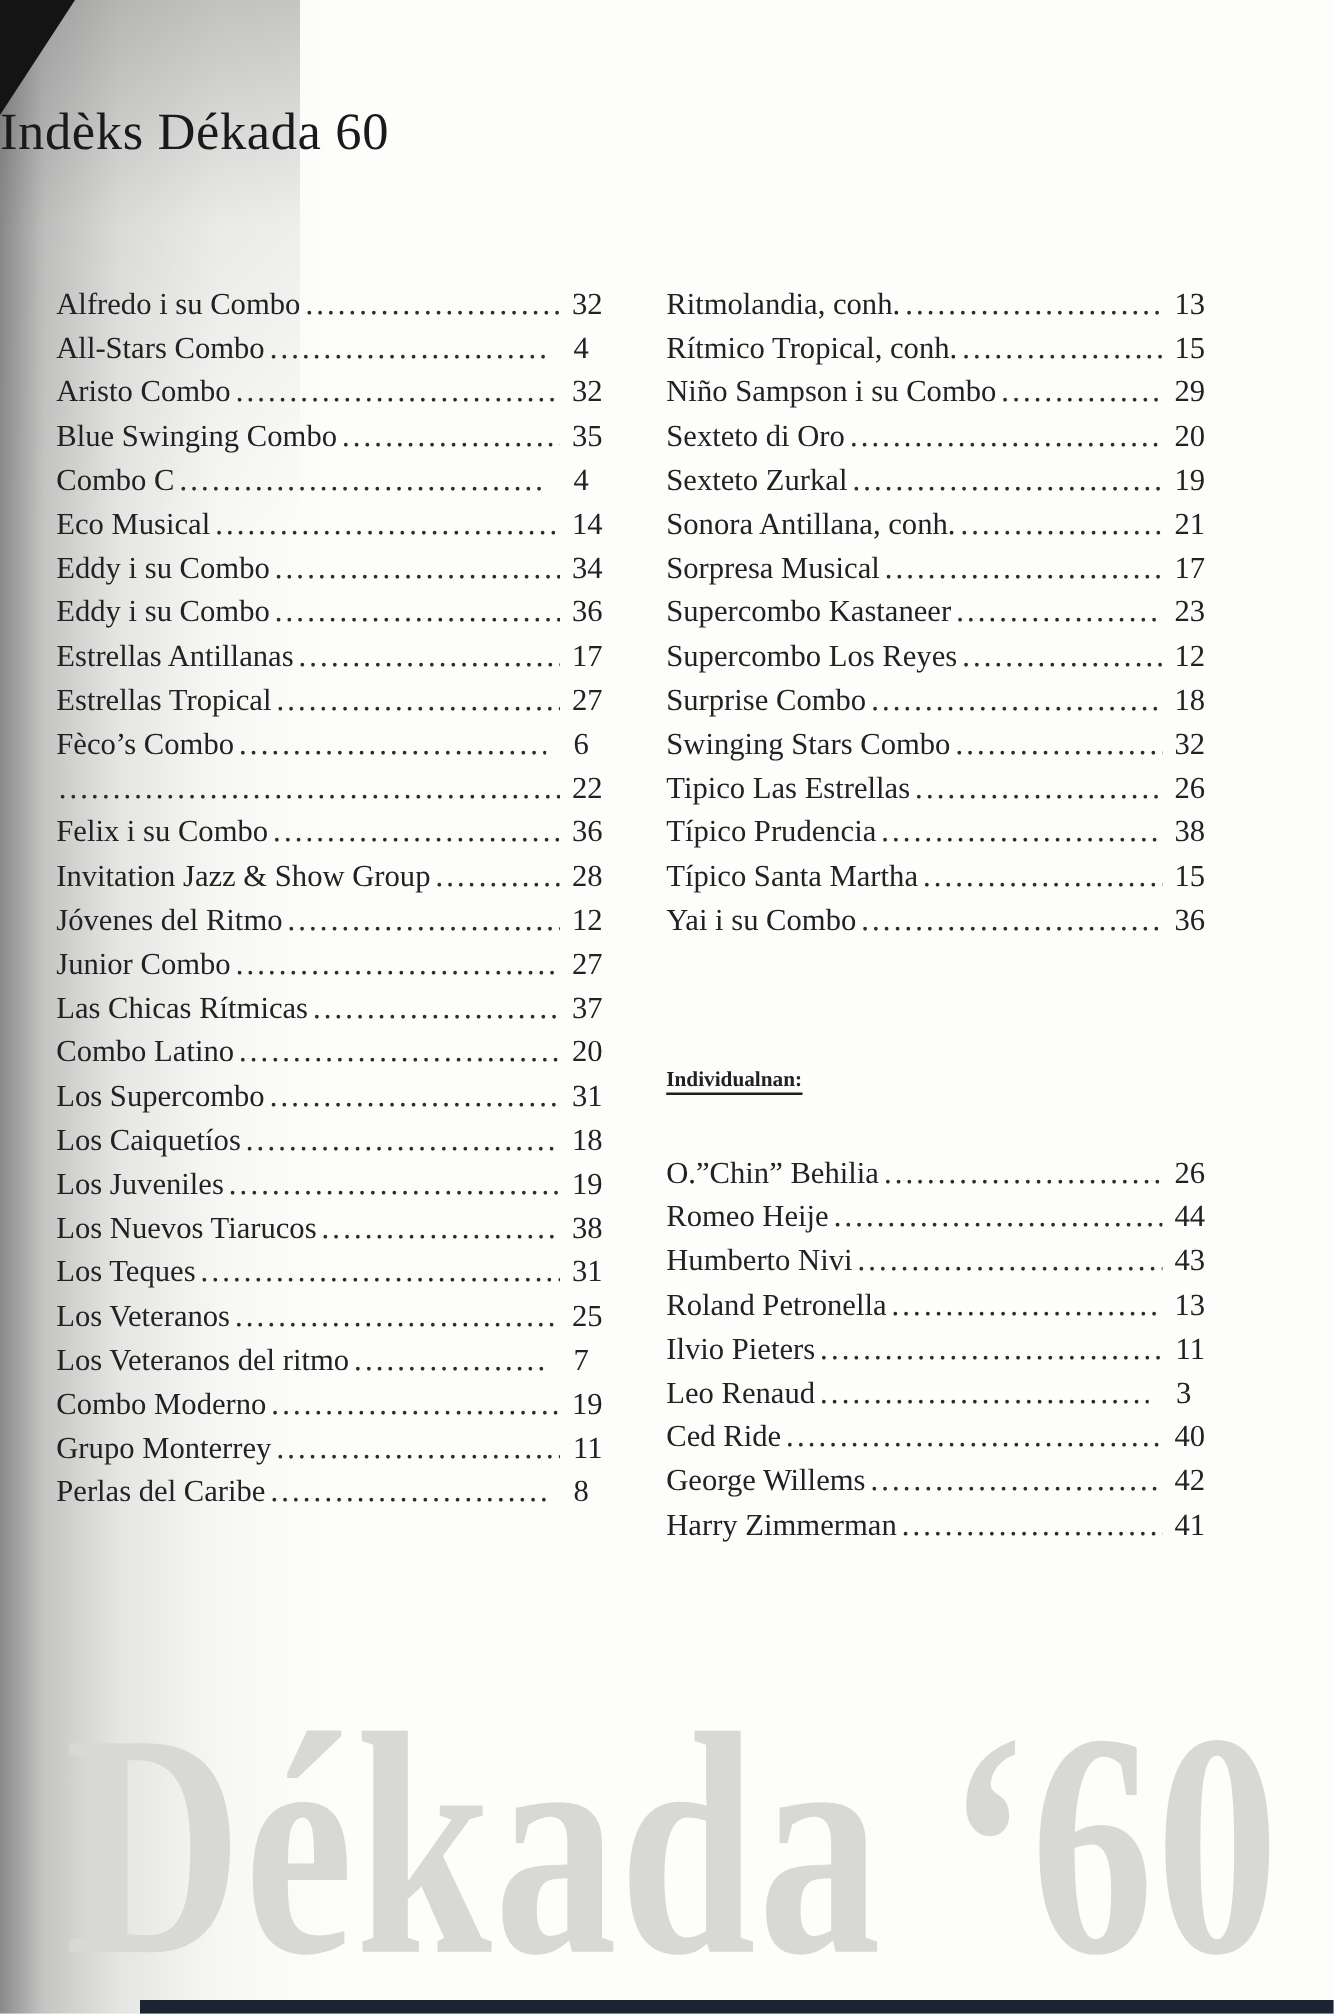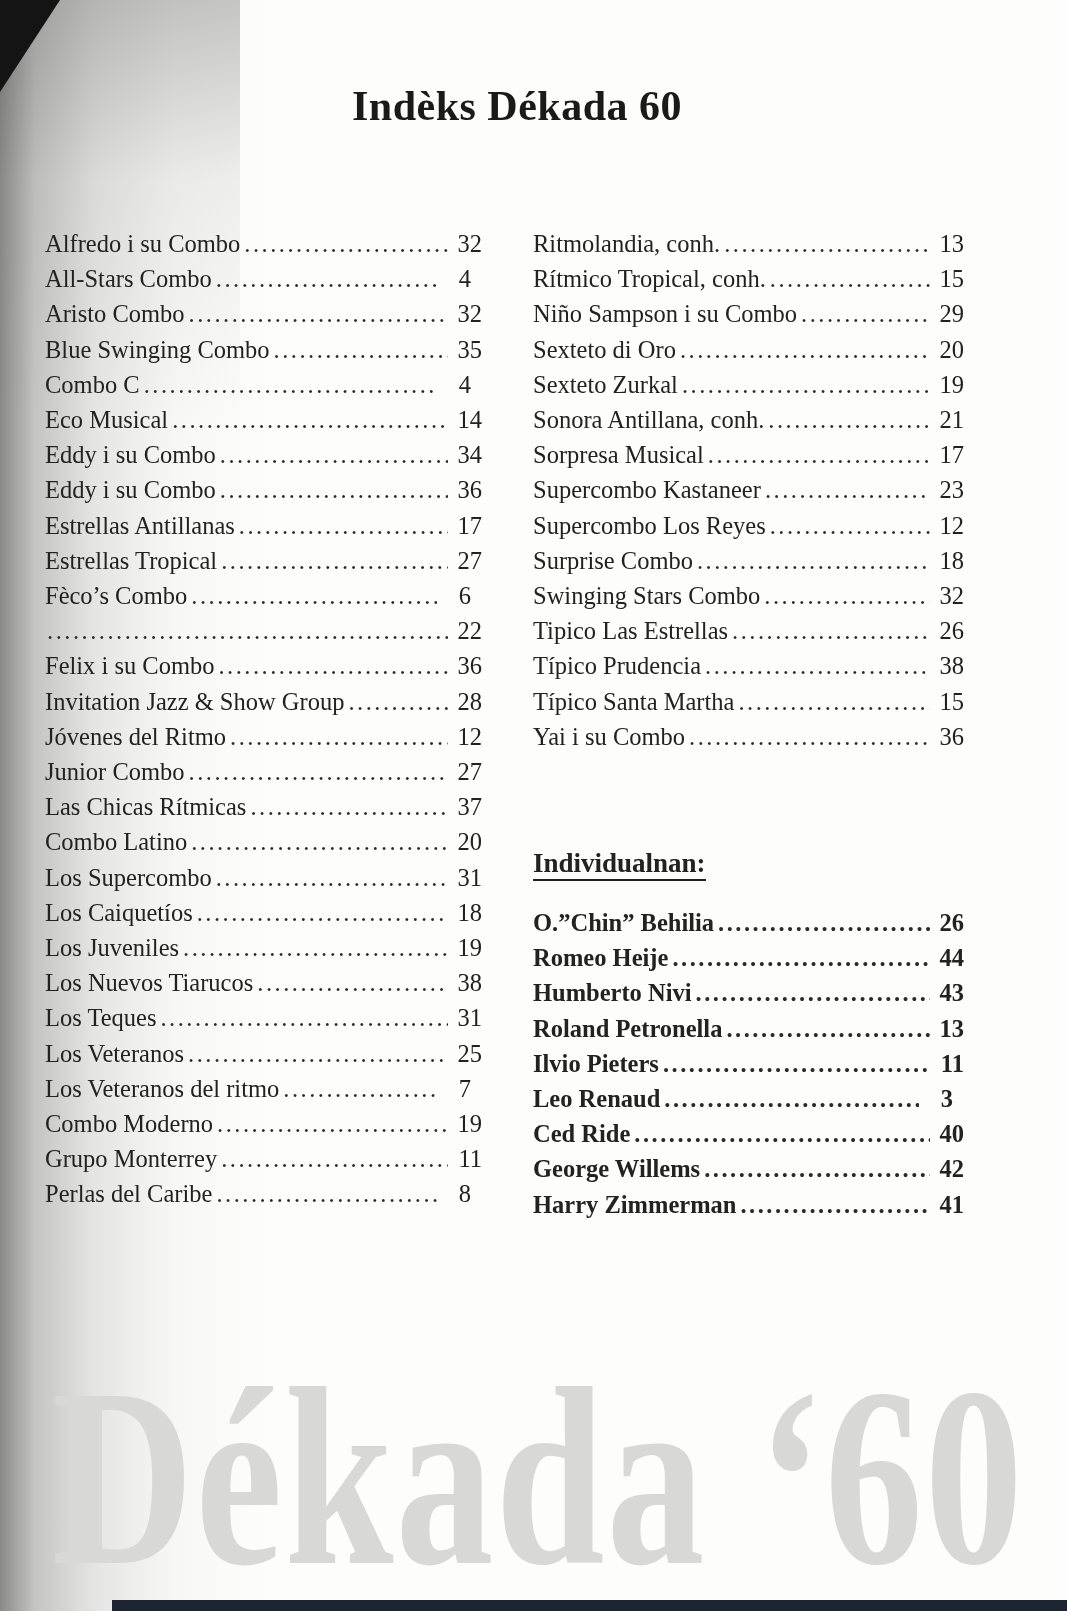--- a/index.html
+++ b/index.html
@@ -35,46 +35,46 @@
   .corner-wedge {
     position:absolute; left:0; top:0; width:60px; height:92px;
     background:#141414;
     clip-path:polygon(0 0, 100% 0, 0 100%);
   }
   .bottom-strip {
     position:absolute; left:112px; right:0; bottom:0; height:11px;
     background:#1b2430;
   }
   .title {
-    position:absolute; left:12px; top:82px; width:1010px;
-    margin:0; text-align:center;
-    font-size:42px; font-weight:bold; letter-spacing:0.5px;
+    position:absolute; left:0; top:82px; width:1010px;
+    margin:0; text-align:left;
+    font-size:42px; font-weight:normal; letter-spacing:0.5px;
     color:#1a1a1a;
   }
   .col {
     position:absolute; top:226px;
     font-size:24.5px; color:#222;
   }
   .col-left  { left:45px;  width:437px; }
   .col-right { left:533px; width:431px; }
   .entry { display:flex; align-items:baseline; line-height:35.2px; }
   .ename { white-space:nowrap; padding-right:2px; }
   .dots {
     flex:1; overflow:hidden; white-space:nowrap;
     letter-spacing:2.5px; padding:0 5px 0 2px; color:#2a2a2a;
   }
   .dots::after { content:"...................................................................."; }
   .pnum { min-width:34px; text-align:right; }
   .pnum.single { padding-right:11px; }
   .subheading {
     margin:92px 0 0 0; line-height:35px;
-    font-size:27px; font-weight:bold;
+    font-size:17px; font-weight:bold;
   }
   .subheading span { border-bottom:2.5px solid #1f1f1f; padding-bottom:1px; }
-  .individuals { margin-top:24px;font-weight:bold; }
+  .individuals { margin-top:40px; }
   .watermark {
     position:absolute; left:52px; top:1330px;
     font-size:196px; font-weight:bold; letter-spacing:2px;
     color:#d8d8d6; white-space:nowrap;
     transform:scaleY(1.3); transform-origin:top left;
     pointer-events:none;
   }
 </style>
 </head>
 <body>

